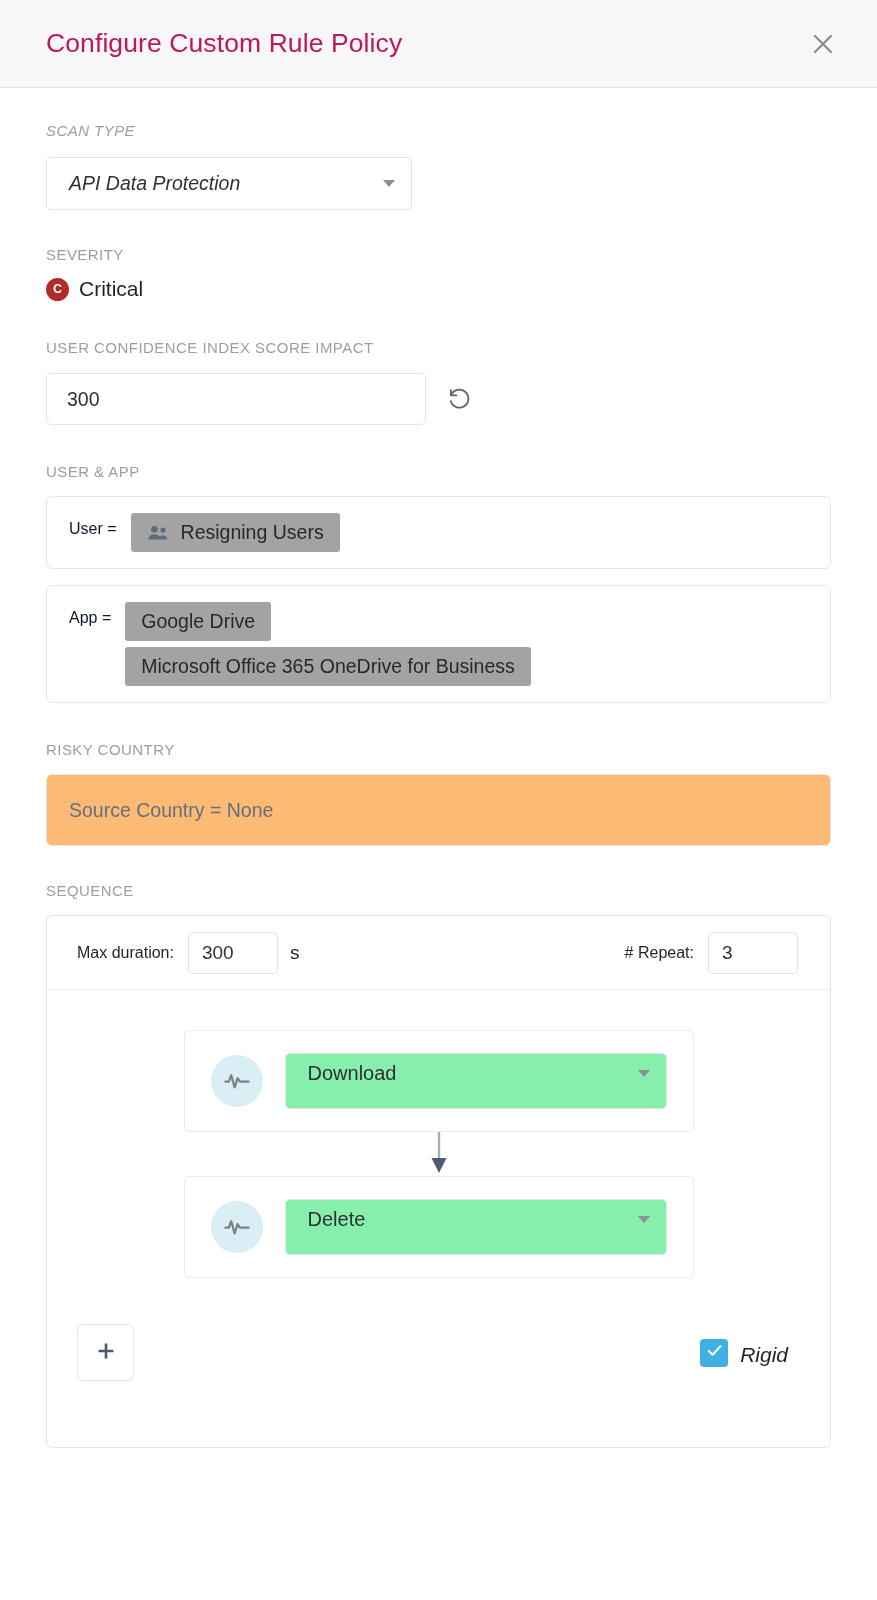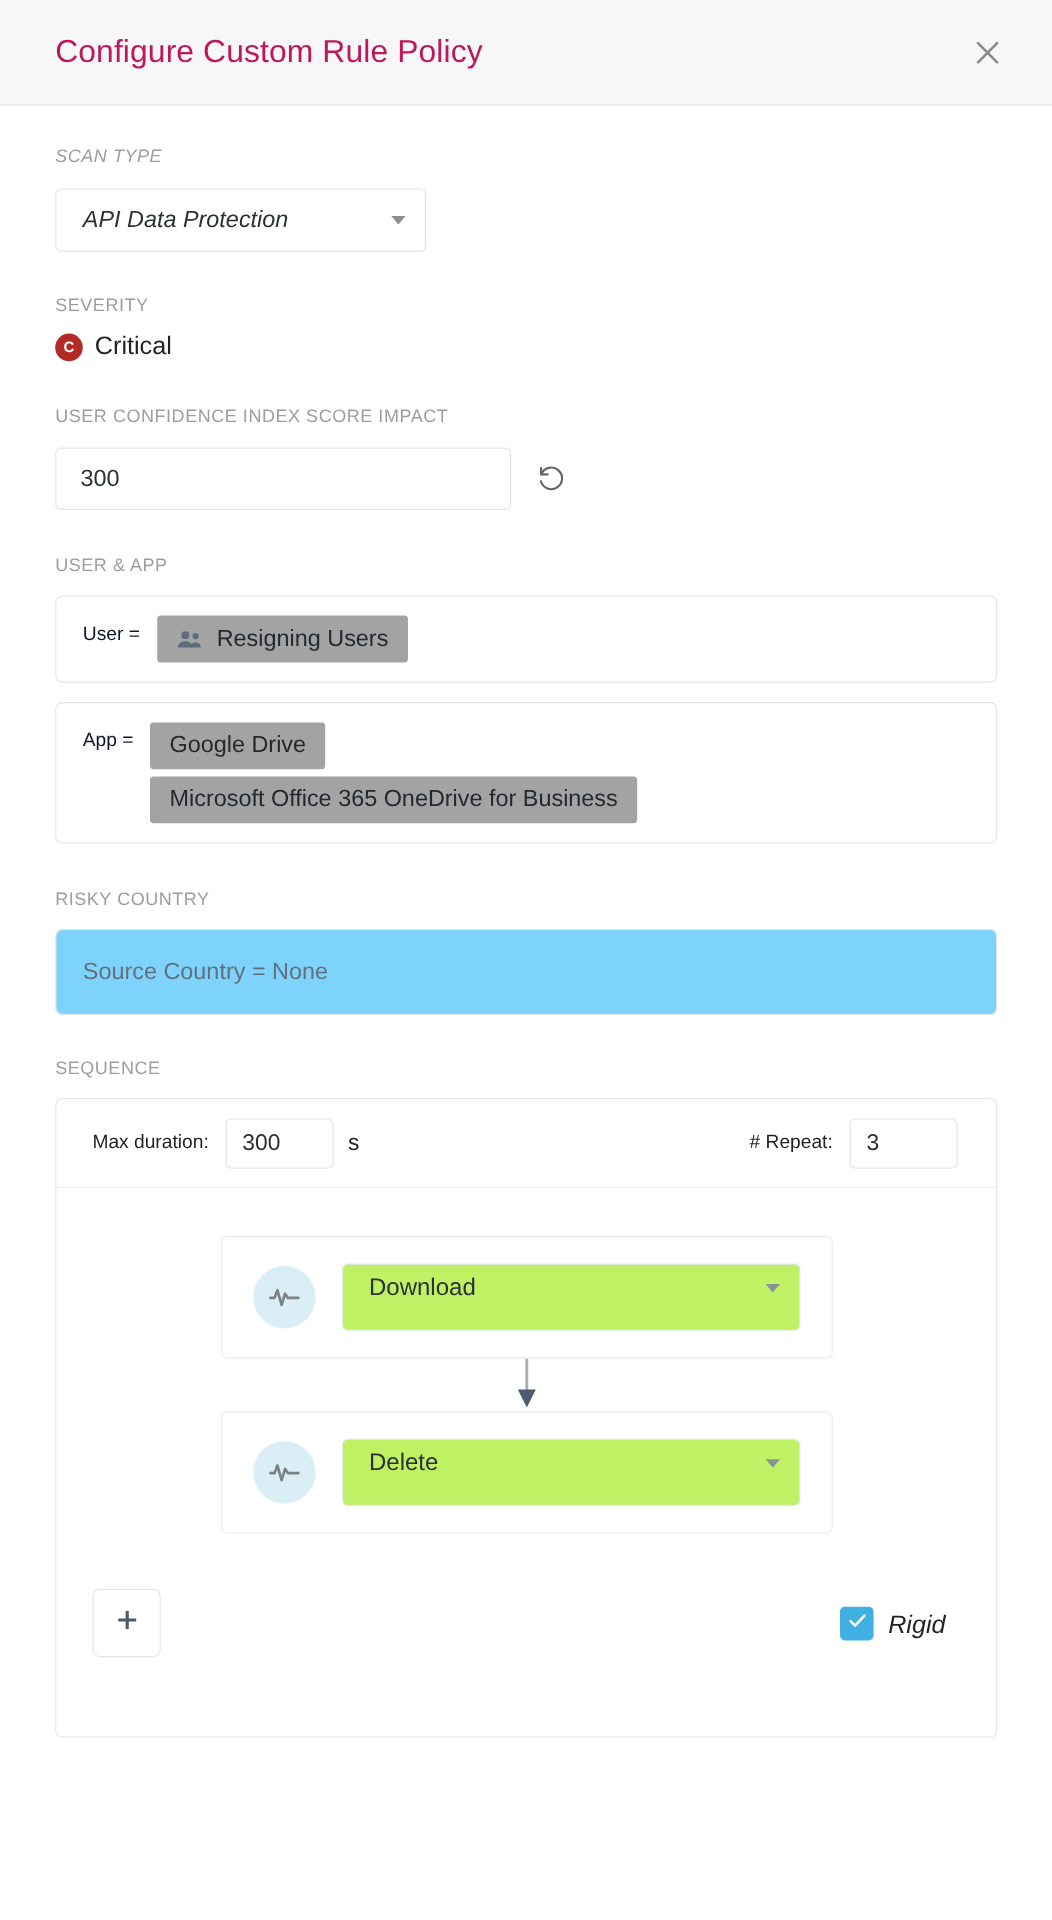--- a/index.html
+++ b/index.html
@@ -49,21 +49,21 @@
     letter-spacing: .45px;
     color: #9b9ea1;
     text-transform: uppercase;
     font-weight: 400;
   }
 
   
   .scan-wrap { padding-top: 34px; font-style: italic; }
   .select-box {
     margin-top: 18px;
-    width: 309px;
+    width: 366px;
     height: 53px;
     border: 1px solid #e2e4e6;
     border-radius: 5px;
     background: #fff;
     display: flex;
     align-items: center;
     padding: 0 16px 0 22px;
     cursor: pointer;
   }
   .select-box .val {
@@ -154,21 +154,21 @@
   }
   .chip svg { display: block; flex: none; }
 
   
   .rc-wrap { padding-top: 38px; }
   .rc-box {
     margin-top: 16px;
     height: 72px;
     border: 1px solid #e4e6e8;
     border-radius: 6px;
-    background: #7dd3fc;
+    background: #fdba74;
     display: flex;
     align-items: center;
     padding: 0 22px;
     cursor: pointer;
   }
   .rc-text { font-size: 19.5px; color: #62707e; }
 
   
   .seq-wrap { padding-top: 36px; }
   .seq-panel {
@@ -220,21 +220,21 @@
     border-radius: 50%;
     background: #d9eef5;
     display: flex; align-items: center; justify-content: center;
     flex: none;
   }
   .step-select {
     flex: 1;
     height: 56px;
     border: 1px solid #e2e4e6;
     border-radius: 5px;
-    background: #bef264;
+    background: #86efac;
     display: flex;
     align-items: center;
     padding: 0 16px 15px 22px;
     cursor: pointer;
   }
   .step-select .val { flex: 1; font-size: 20px; color: #2d3135; }
 
   .connector {
     height: 44px;
     display: flex;

